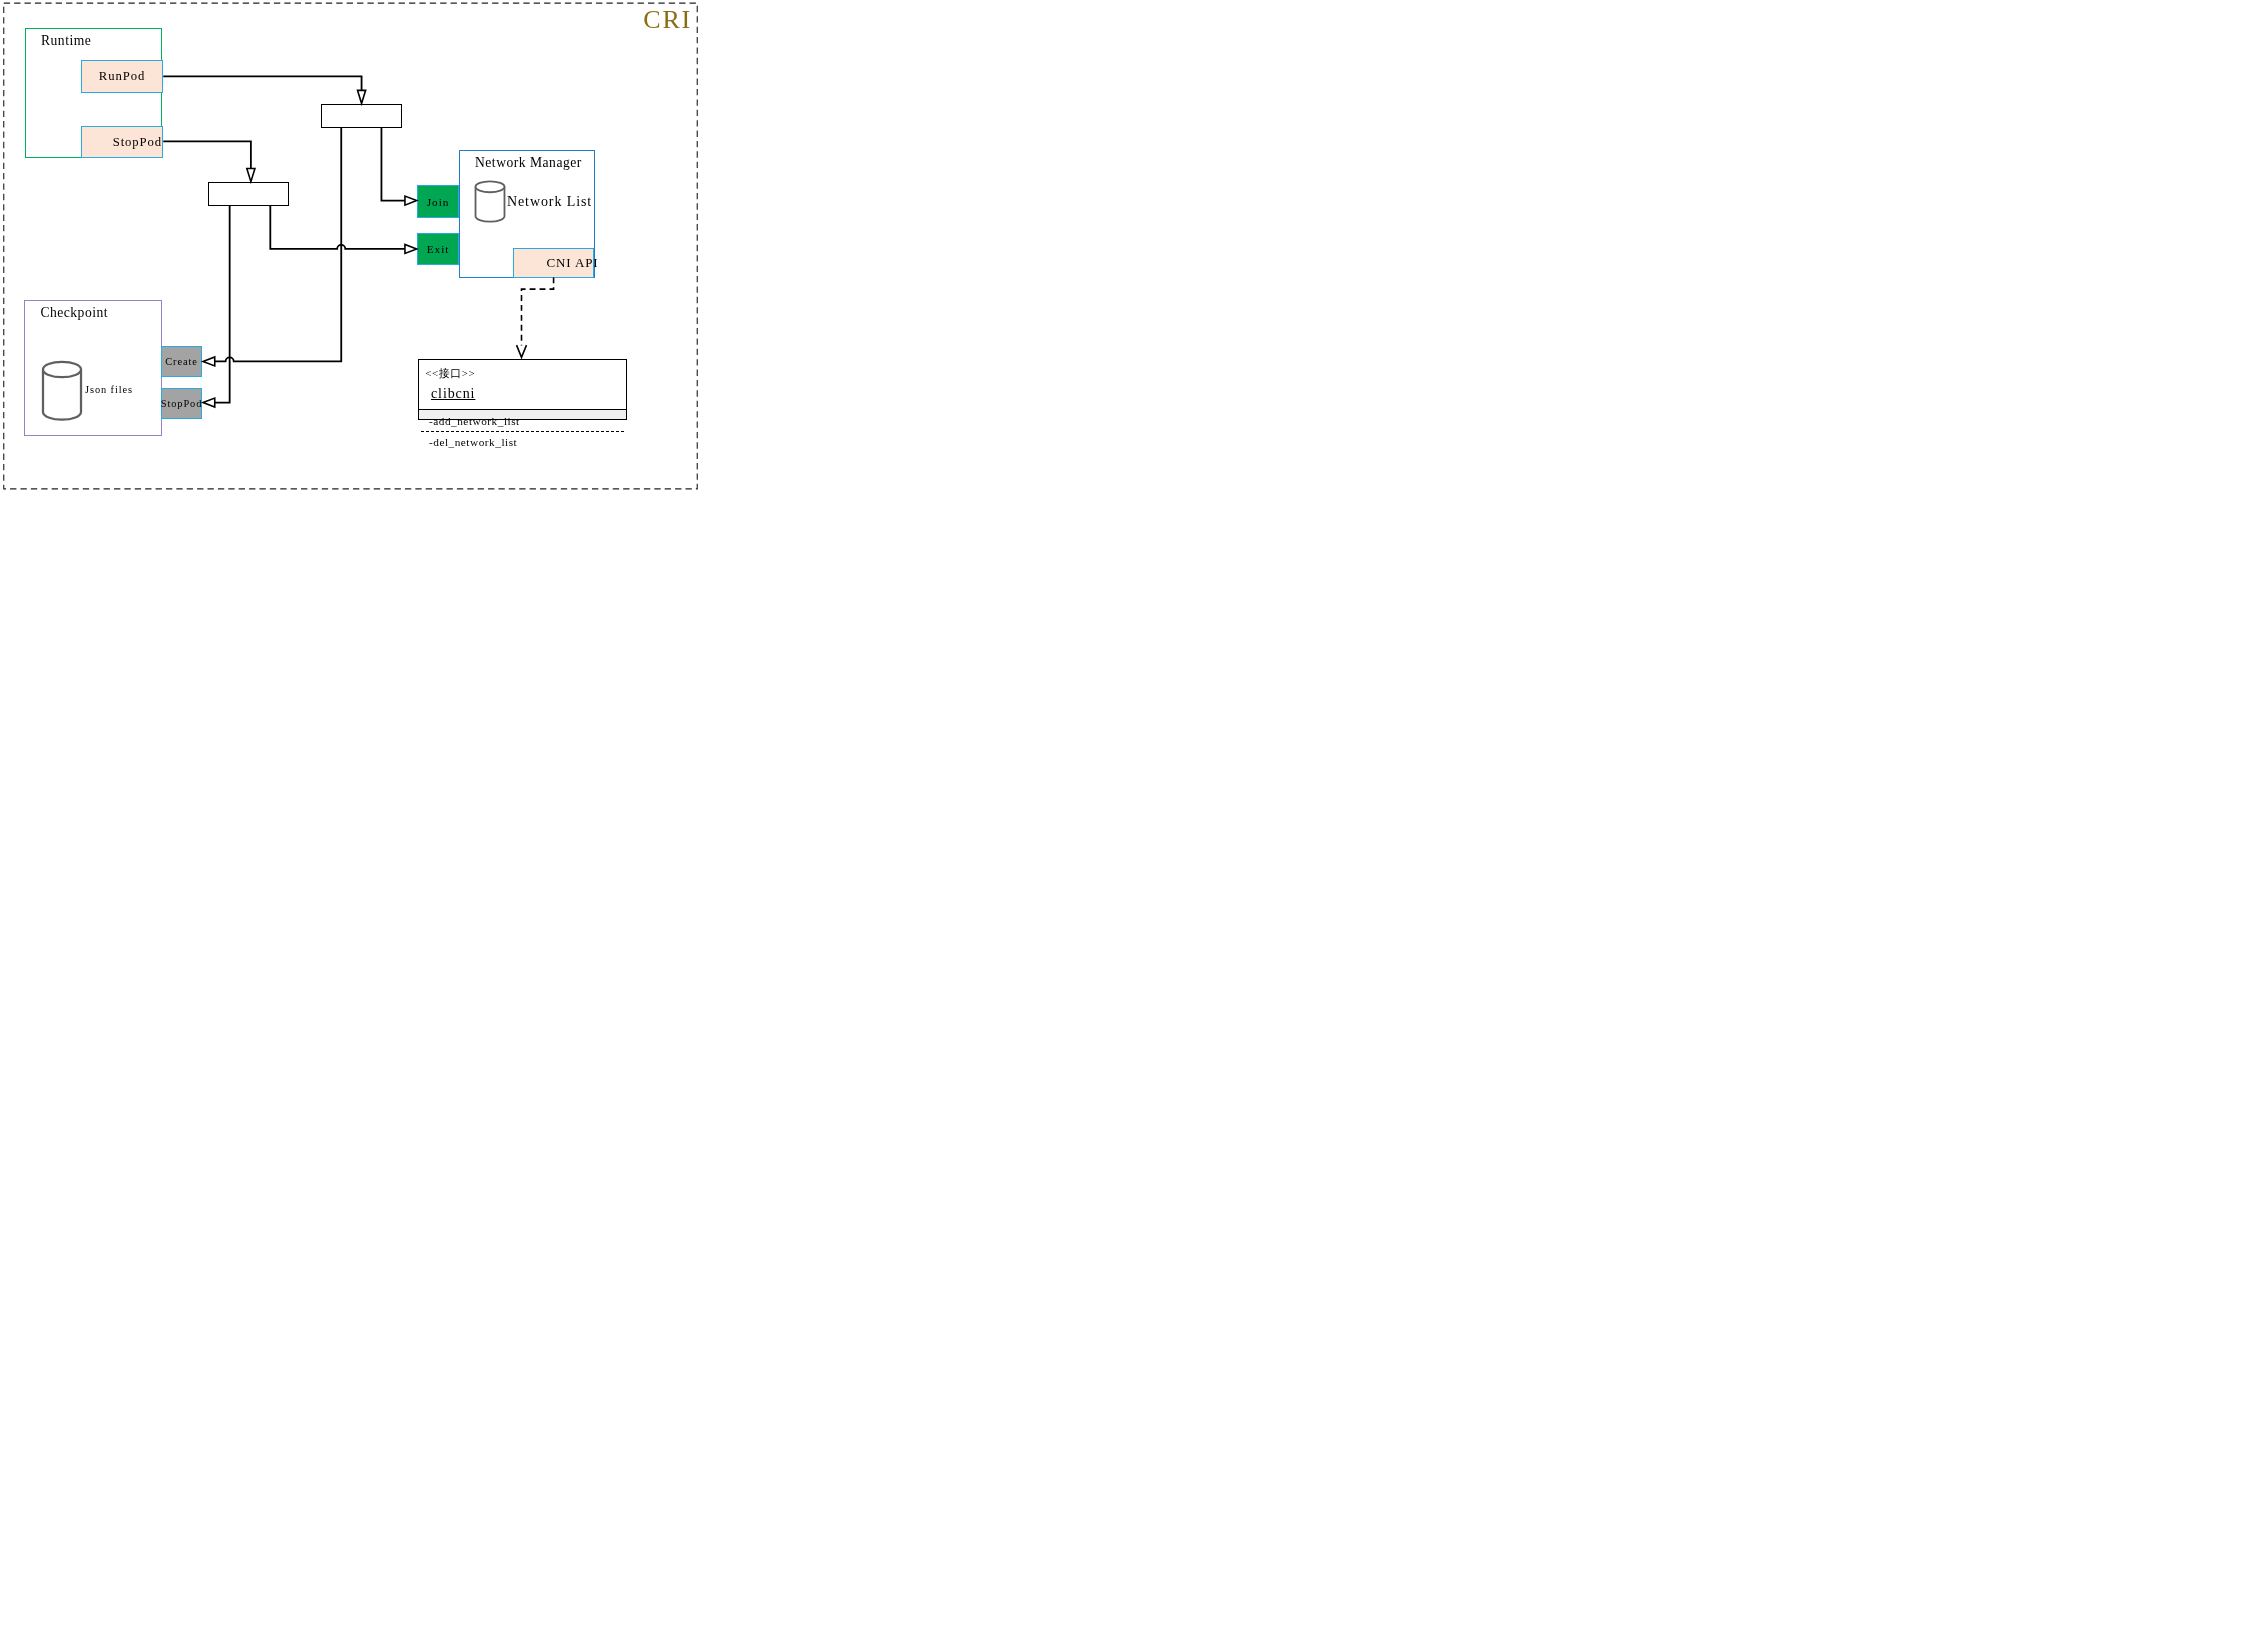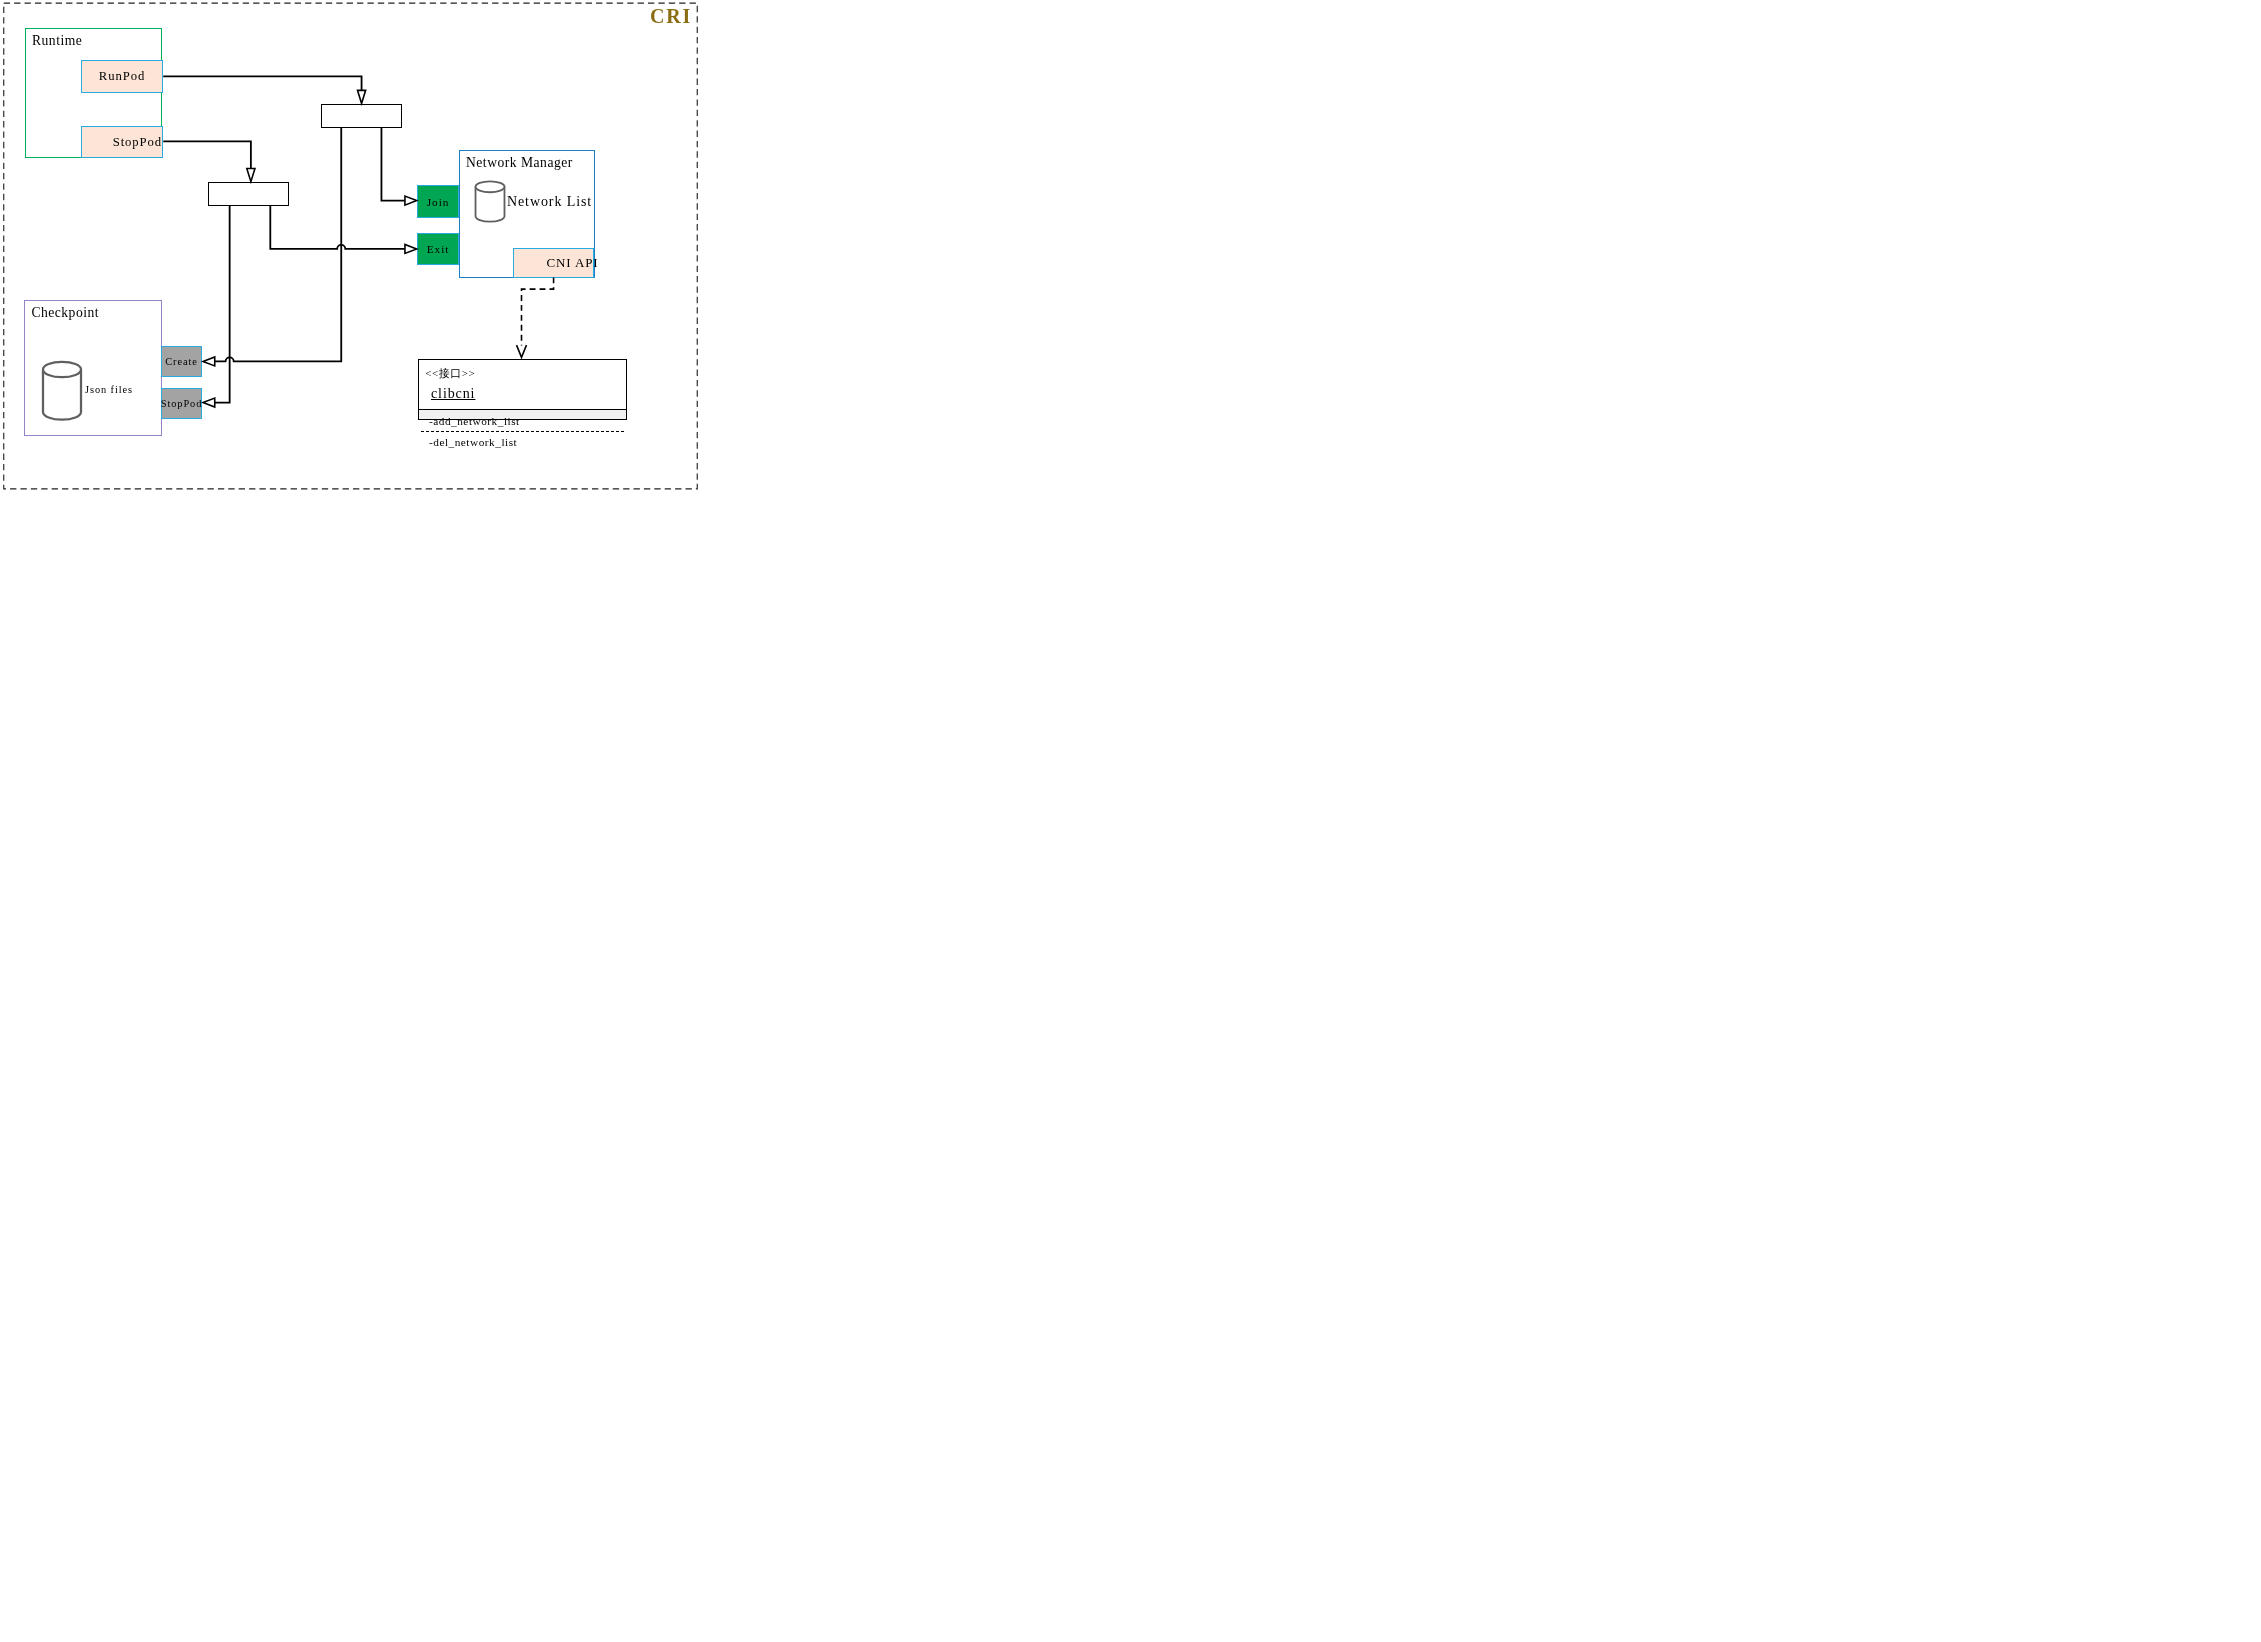--- a/index.html
+++ b/index.html
@@ -4,21 +4,21 @@
 <style>
   html,body{margin:0;padding:0;background:#ffffff;}
   body{
     width:701px;height:492px;position:relative;overflow:hidden;
     font-family:"Liberation Serif","DejaVu Serif",serif;color:#000;
   }
   .abs{position:absolute;box-sizing:border-box;}
   
   .frame{background:#fff;}
   .frame .frame-title{
-    position:absolute;top:3.6px;left:6px;font-size:13.6px;letter-spacing:0.5px;white-space:nowrap;
+    position:absolute;top:3.6px;left:15px;font-size:13.6px;letter-spacing:0.5px;white-space:nowrap;
   }
   
   .node{
     display:flex;align-items:center;justify-content:center;
     font-size:11.8px;letter-spacing:0.9px;white-space:nowrap;
   }
   .peach{background:#FCE4D6;border:0.9px solid #29ABE2;}
   .green{background:#00A651;border:0.9px solid #29ABE2;}
   .blue {background:#a3a3a3;border:0.9px solid #29ABE2;}
   .plain-rect{background:#fff;border:1.8px solid #000;}
@@ -29,22 +29,22 @@
   .class-name{position:absolute;left:12px;top:26px;font-size:14px;letter-spacing:0.9px;text-decoration:underline;}
   .class-methods{
     position:absolute;left:0;right:0;top:49px;bottom:0;
     background:#F0F0F0;border-top:1.8px solid #000;text-align:right;
   }
   .method{position:absolute;left:10px;height:17px;display:flex;align-items:center;
     font-size:11.3px;letter-spacing:0.5px;}
   .method-divider{position:absolute;left:1.8px;right:1.8px;top:21px;border-top:1.4px dashed #000;}
   .side-label{font-size:14px;letter-spacing:0.9px;white-space:nowrap;}
   #cri-title{
-    position:absolute;top:5.4px;right:9px;font-size:20px;letter-spacing:1.8px;
-    color:#8A6D13;font-weight:700;
+    position:absolute;top:5.4px;right:9px;font-size:26px;letter-spacing:1.8px;
+    color:#8A6D13;font-weight:400;
   }
   svg.overlay{position:absolute;left:0;top:0;pointer-events:none;z-index:20;}
   .cyl{position:absolute;z-index:5;}
 </style>
 </head>
 <body>
 
 <div id="cri-title">CRI</div>
 
 <div class="abs frame" style="left:25px;top:28px;width:137px;height:130px;border:0.9px solid #00B05A;z-index:1;">

